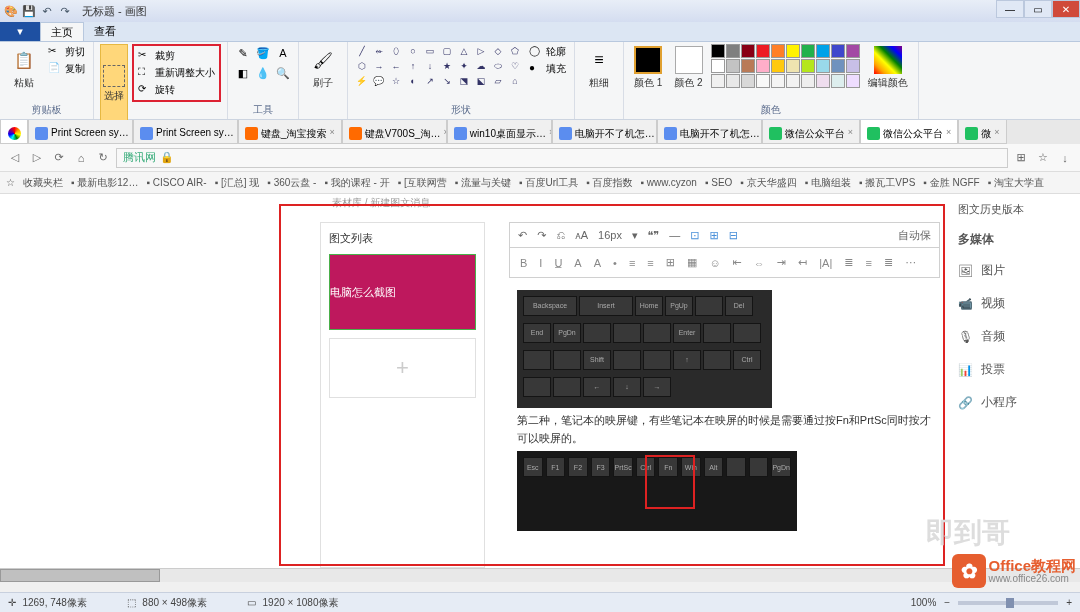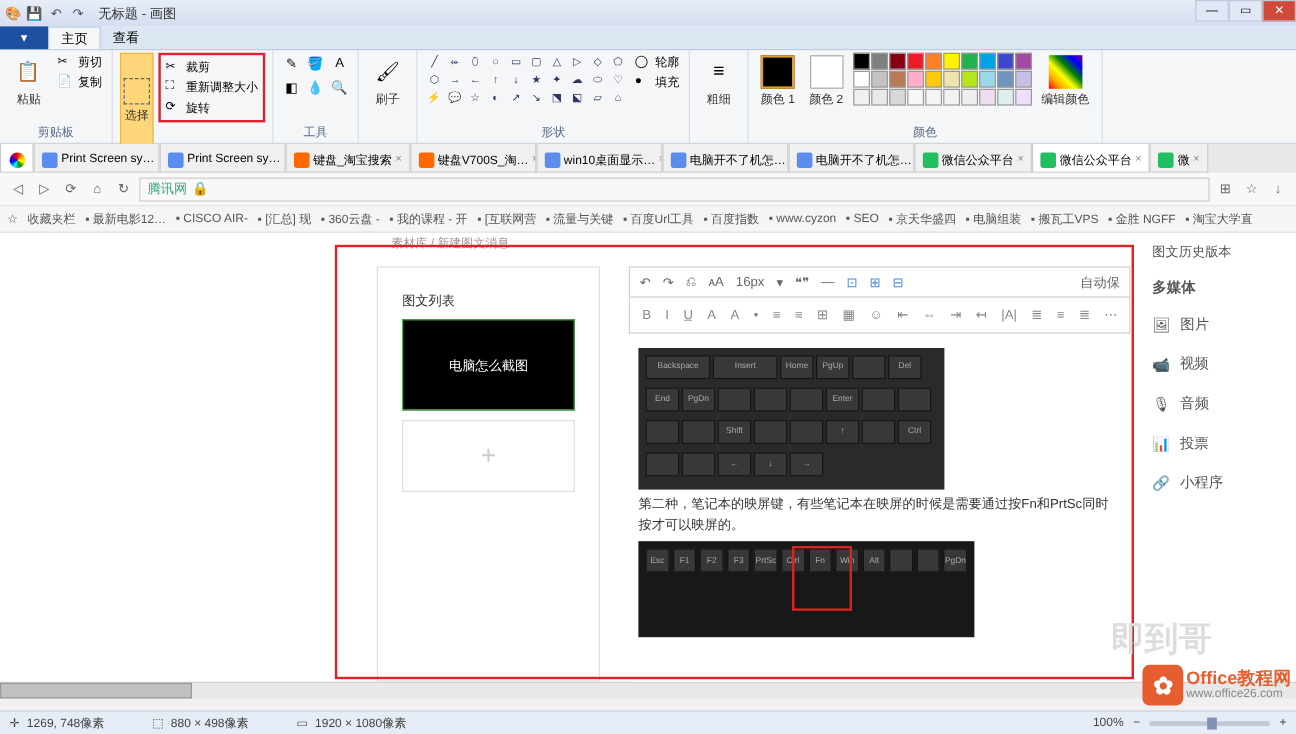--- a/index.html
+++ b/index.html
@@ -50,23 +50,23 @@
     
     .bookmark-bar { height: 22px; background: #f5f5f5; display: flex; align-items: center; padding: 0 6px; gap: 8px; font-size: 10px; color: #555; border-bottom: 1px solid #ddd; overflow: hidden; white-space: nowrap; }
     .bookmark-bar span { display: inline-flex; align-items: center; gap: 2px; }
     
     .page-area { height: 374px; background: #fff; display: flex; position: relative; }
     .red-frame { position: absolute; border: 2px solid #d22; left: 279px; top: 10px; width: 666px; height: 362px; pointer-events: none; }
     .left-margin { width: 292px; }
     .editor-main { flex: 1; padding: 10px 10px 0 0; display: flex; gap: 24px; position: relative; }
     .editor-breadcrumb { position: absolute; top: 2px; left: 40px; font-size: 10px; color: #999; }
     
-    .article-panel { width: 186px; background: #fff; border: 1px solid #e0e0e0; padding: 20px; margin-top: 18px; margin-left: 28px; }
+    .article-panel { width: 165px; background: #fff; border: 1px solid #e0e0e0; padding: 8px; margin-top: 18px; margin-left: 28px; }
     .article-panel-title { font-size: 11px; color: #333; margin-bottom: 8px; }
-    .article-card { border: 1px solid #4ab04a; height: 76px; background: #000000; display: flex; align-items: center; justify-content: center; color: #fff; font-size: 11px; margin-bottom: 8px; }
+    .article-card { border: 1px solid #4ab04a; height: 76px; background: #be185d; display: flex; align-items: center; color: #fff; font-size: 11px; margin-bottom: 8px; }
     .add-card { border: 1px solid #e0e0e0; height: 60px; display: flex; align-items: center; justify-content: center; color: #ccc; font-size: 22px; }
     
     .content-panel { flex: 1; background: #fff; margin-top: 18px; }
     .editor-toolbar1 { height: 26px; border: 1px solid #d0d0d0; display: flex; align-items: center; gap: 10px; padding: 0 8px; font-size: 11px; color: #666; }
     .editor-toolbar1 .spacer { flex: 1; }
     .editor-toolbar2 { height: 30px; border: 1px solid #d0d0d0; border-top: none; display: flex; align-items: center; gap: 8px; padding: 0 8px; font-size: 11px; color: #888; }
     .editor-toolbar2 span { padding: 0 2px; }
     .content-body { padding: 8px; font-size: 11px; color: #333; line-height: 1.6; }
     .kb-img { width: 255px; height: 118px; background: #2a2a2a; margin: 4px 0; position: relative; display: flex; flex-wrap: wrap; padding: 6px; gap: 2px; }
     .key { background: #383838; color: #aaa; font-size: 7px; display: flex; align-items: center; justify-content: center; border: 1px solid #141414; }

